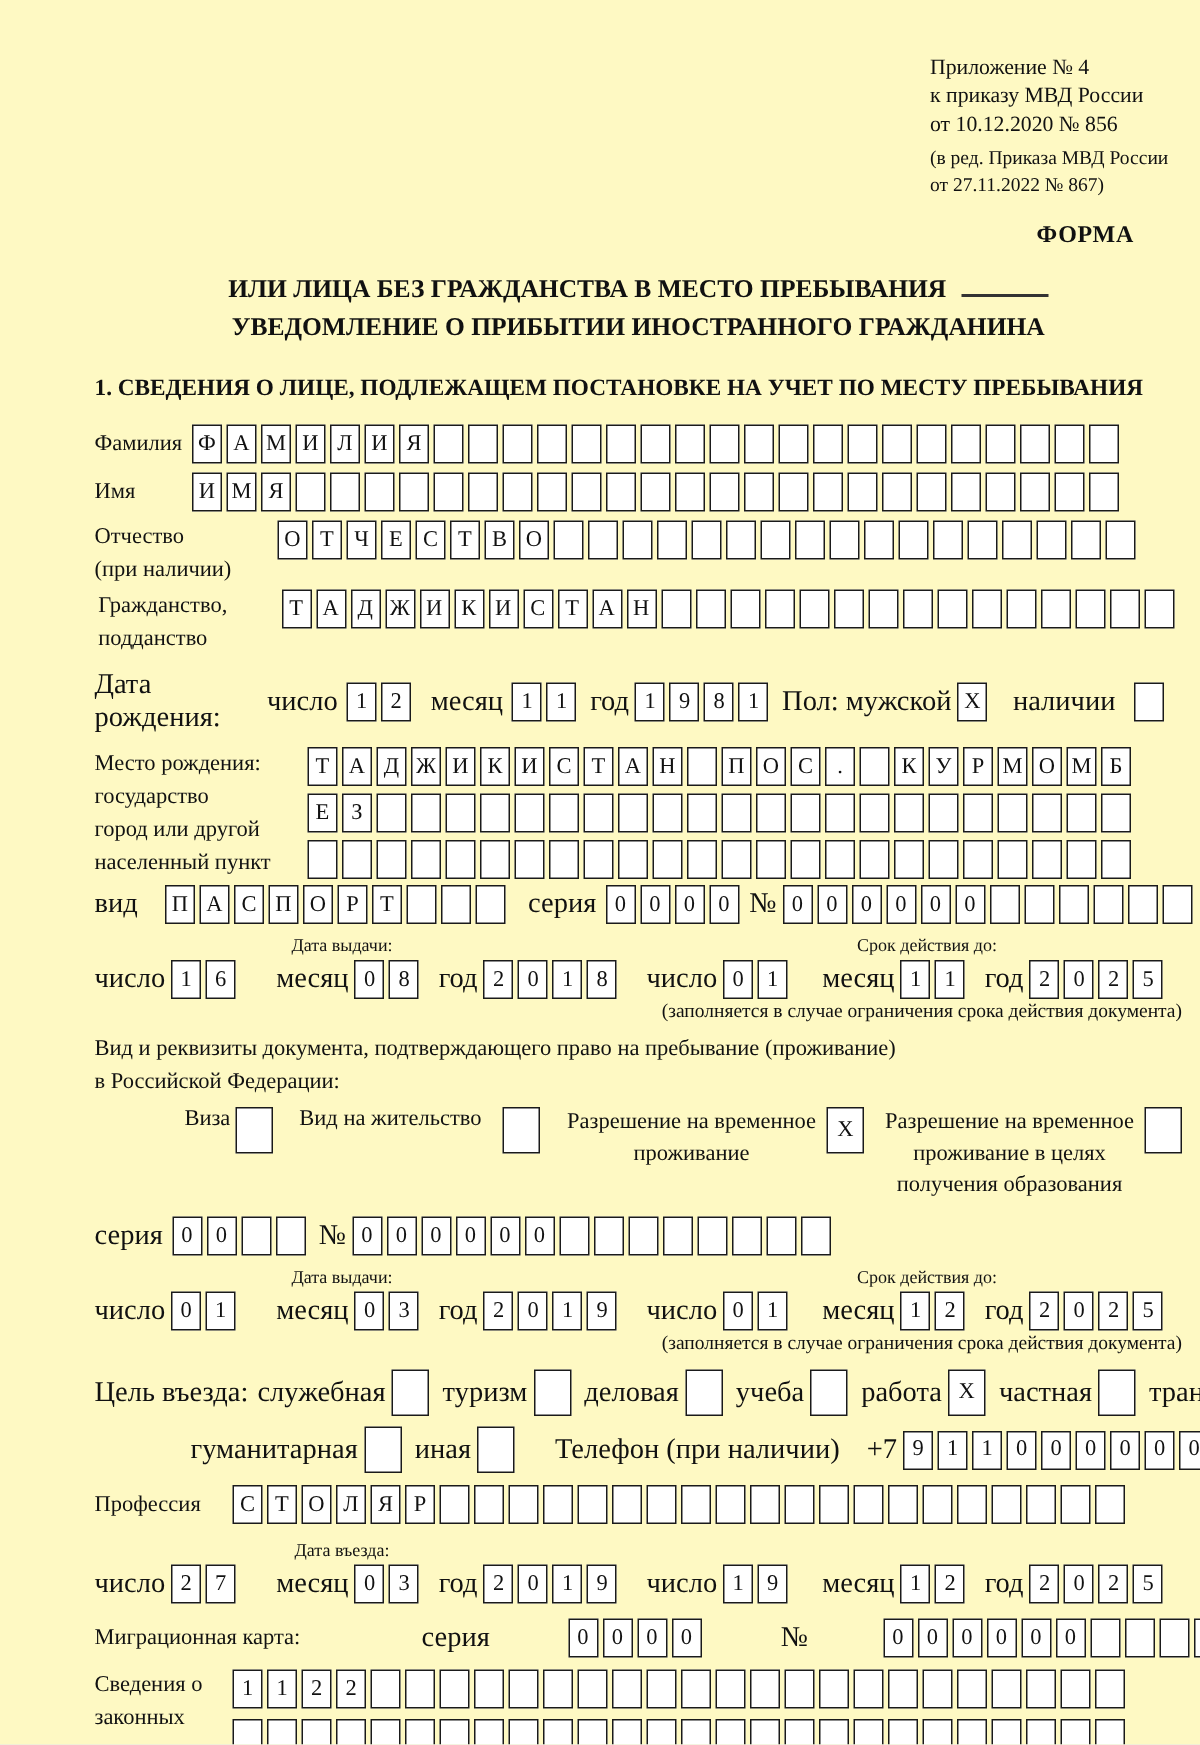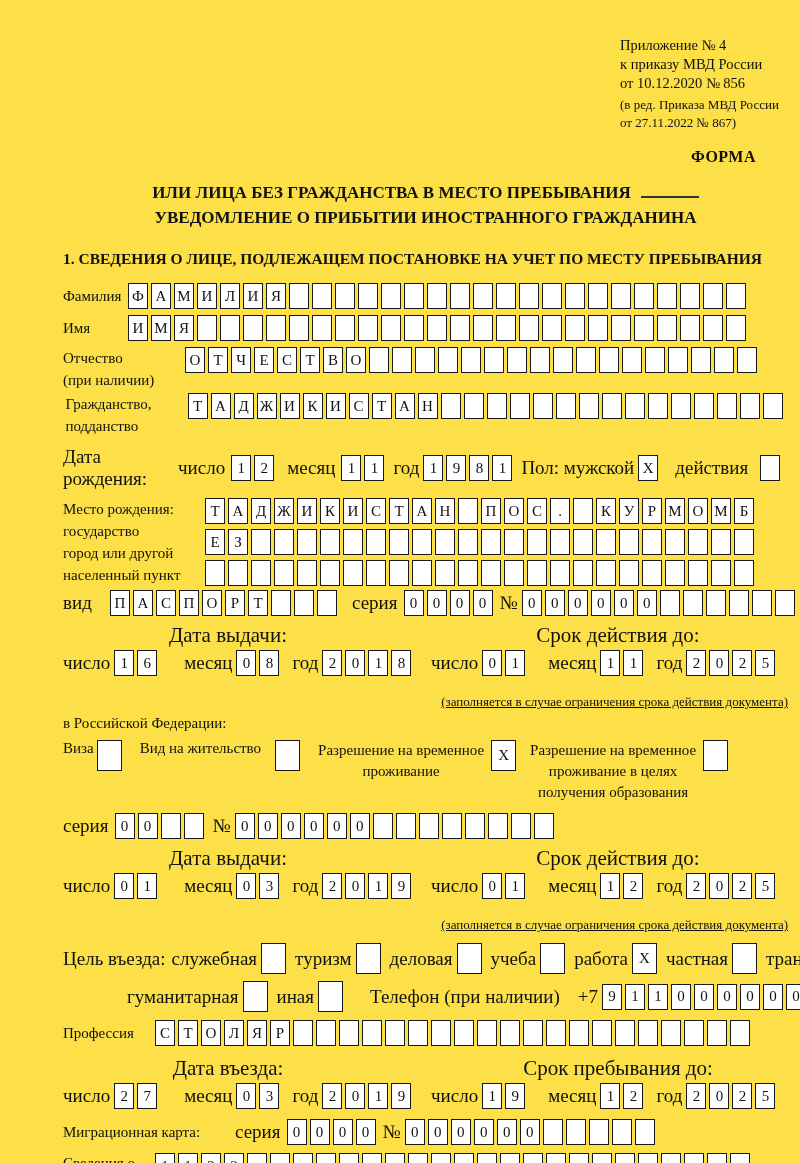--- a/index.html
+++ b/index.html
@@ -1,17 +1,17 @@
 <!DOCTYPE html>
 <html lang="ru"><head>
 <meta charset="utf-8">
 <style>
   html,body{margin:0;padding:0;background:#e8e8e8;}
   .page{
-    width:800px;height:1163px;margin:0 auto;background:#fde047;color:#111;
+    width:800px;height:1163px;margin:0 auto;background:#fef9c3;color:#111;
     font-family:"Liberation Serif","DejaVu Serif",serif;
     box-sizing:border-box;padding:36px 12px 0 63px;overflow:hidden;position:relative;
   }
   .annex{margin-left:557px;font-size:14.5px;line-height:19px;}
   .annex-note{font-size:13px;line-height:18px;margin-top:3px;}
   .forma{margin-top:16px;text-align:right;padding-right:32px;font-weight:bold;font-size:16px;letter-spacing:.5px;}
   .title{margin-top:14px;text-align:center;font-weight:bold;font-size:17px;line-height:25px;}
   .blank-underline{display:inline-block;width:58px;border-bottom:2px solid #333;margin-left:10px;vertical-align:baseline;}
   .sec-heading{margin-top:20px;font-weight:bold;font-size:15.5px;}
   .row{display:flex;align-items:center;margin-top:5px;}
@@ -21,29 +21,29 @@
   .boxcol{display:flex;flex-direction:column;gap:5px;}
   .boxrow{display:flex;flex:none;}
   .cell{
     display:inline-flex;align-items:center;justify-content:center;flex:none;
     width:20px;height:26px;border:1.6px solid #1a1a1a;margin-right:3px;
     font-size:15px;box-sizing:border-box;background:#fff;
   }
   .chk .cell{width:25px;height:31px;margin-right:0;}
   .ilbl{font-size:19px;flex:none;}
   .doc-heading{margin-top:7px;text-align:center;font-weight:bold;font-size:15px;}
-  .dates-caption{display:flex;margin-top:7px;font-size:21px;}
+  .dates-caption{display:flex;margin-top:7px;font-size:12px;}
   .dc-l{width:330px;text-align:center;flex:none;}
   .dc-gap{width:60px;flex:none;}
   .dc-r{width:330px;text-align:center;flex:none;}
   .dates-values{display:flex;align-items:center;margin-top:2px;}
   .dgroup{display:flex;align-items:center;flex:none;}
   .dgroup .ilbl{margin-right:4px;}
   .dgroup .boxrow{margin-right:10px;}
-  .note-right{margin-top:18px;text-align:right;font-size:13px;text-decoration:underline;}
+  .note-right{margin-top:0;text-align:right;font-size:13px;}
   .plain{font-size:15px;margin-top:9px;}
   .chkline{display:flex;align-items:flex-start;margin-top:7px;font-size:15px;}
   .chkline .boxrow{margin-left:7px;margin-top:0;}
   .mlabel{text-align:center;line-height:21px;}
   .gap18{width:18px;flex:none;} .gap14{width:14px;flex:none;}
   .purpose-item{display:flex;align-items:center;margin-right:9px;}
   .purpose-item .ilbl{margin-right:4px;}
   .w65{width:65px;} .w122{width:122px;} .w142{width:142px;} .w47{width:47px;} .w92{width:92px;} .w150{width:150px;}
   .mr6{margin-right:6px;} .mr10{margin-right:10px;} .mr4{margin-right:4px;}
 </style>
@@ -223,21 +223,21 @@
     <span class="boxrow mr6">
         <span class="cell">1</span>
         <span class="cell">9</span>
         <span class="cell">8</span>
         <span class="cell">1</span>
       </span>
     <span class="ilbl mr4">Пол: мужской</span>
     <span class="boxrow" style="margin-right:14px;">
         <span class="cell">X</span>
       </span>
-    <span class="ilbl" style="margin-right:12px;">действия</span>
+    <span class="ilbl" style="margin-right:12px;">наличии</span>
     <span class="boxrow">
         <span class="cell"></span>
       </span>
   </div>
 
   <div class="row top" style="margin-top:8px;">
     <div class="lbl w142">
       <div class="l2">Место рождения:</div>
       <div class="l2">государство</div>
       <div class="l2">город или другой</div>
@@ -403,23 +403,24 @@
       <span class="boxrow">
           <span class="cell">2</span>
           <span class="cell">0</span>
           <span class="cell">2</span>
           <span class="cell">5</span>
         </span>
     </div>
   </div>
   <div class="note-right">(заполняется в случае ограничения срока действия документа)</div>
 
+  <div class="plain">Вид и реквизиты документа, подтверждающего право на пребывание (проживание)</div>
   <div class="plain" style="margin-top:5px;">в Российской Федерации:</div>
 
-  <div class="chkline" style="margin-top:8px;">
+  <div class="chkline" style="margin-top:8px;justify-content:flex-end;">
     <span>Виза</span>
     <span class="boxrow chk" style="margin-left:3px;">
         <span class="cell"></span>
       </span>
     <span class="gap18"></span>
     <span>Вид на жительство</span>
     <span class="boxrow chk" style="margin-left:14px;">
         <span class="cell"></span>
       </span>
     <span class="gap18"></span>
@@ -617,21 +618,20 @@
         <span class="cell"></span>
         <span class="cell"></span>
         <span class="cell"></span>
         <span class="cell"></span>
       </div>
   </div>
 
   <div class="dates-caption" style="margin-top:10px;align-items:center;">
     <span class="dc-l">Дата въезда:</span>
     <span class="dc-gap"></span>
-    <span class="dc-r">Срок пребывания до:</span>
   </div>
   <div class="dates-values">
     <div class="dgroup" style="width:368px;">
       <span class="ilbl">число</span>
       <span class="boxrow">
           <span class="cell">2</span>
           <span class="cell">7</span>
         </span>
       <span class="ilbl" style="margin-left:14px;">месяц</span>
       <span class="boxrow">
@@ -660,21 +660,21 @@
       <span class="ilbl">год</span>
       <span class="boxrow">
           <span class="cell">2</span>
           <span class="cell">0</span>
           <span class="cell">2</span>
           <span class="cell">5</span>
         </span>
     </div>
   </div>
 
-  <div class="row" style="margin-top:10px;">
+  <div class="row" style="margin-top:10px;gap:46px;">
     <div class="lbl w150">Миграционная карта:</div>
     <span class="ilbl mr6" style="margin-left:22px;">серия</span>
     <span class="boxrow mr4">
         <span class="cell">0</span>
         <span class="cell">0</span>
         <span class="cell">0</span>
         <span class="cell">0</span>
       </span>
     <span class="ilbl mr4">№</span>
     <span class="boxrow">

